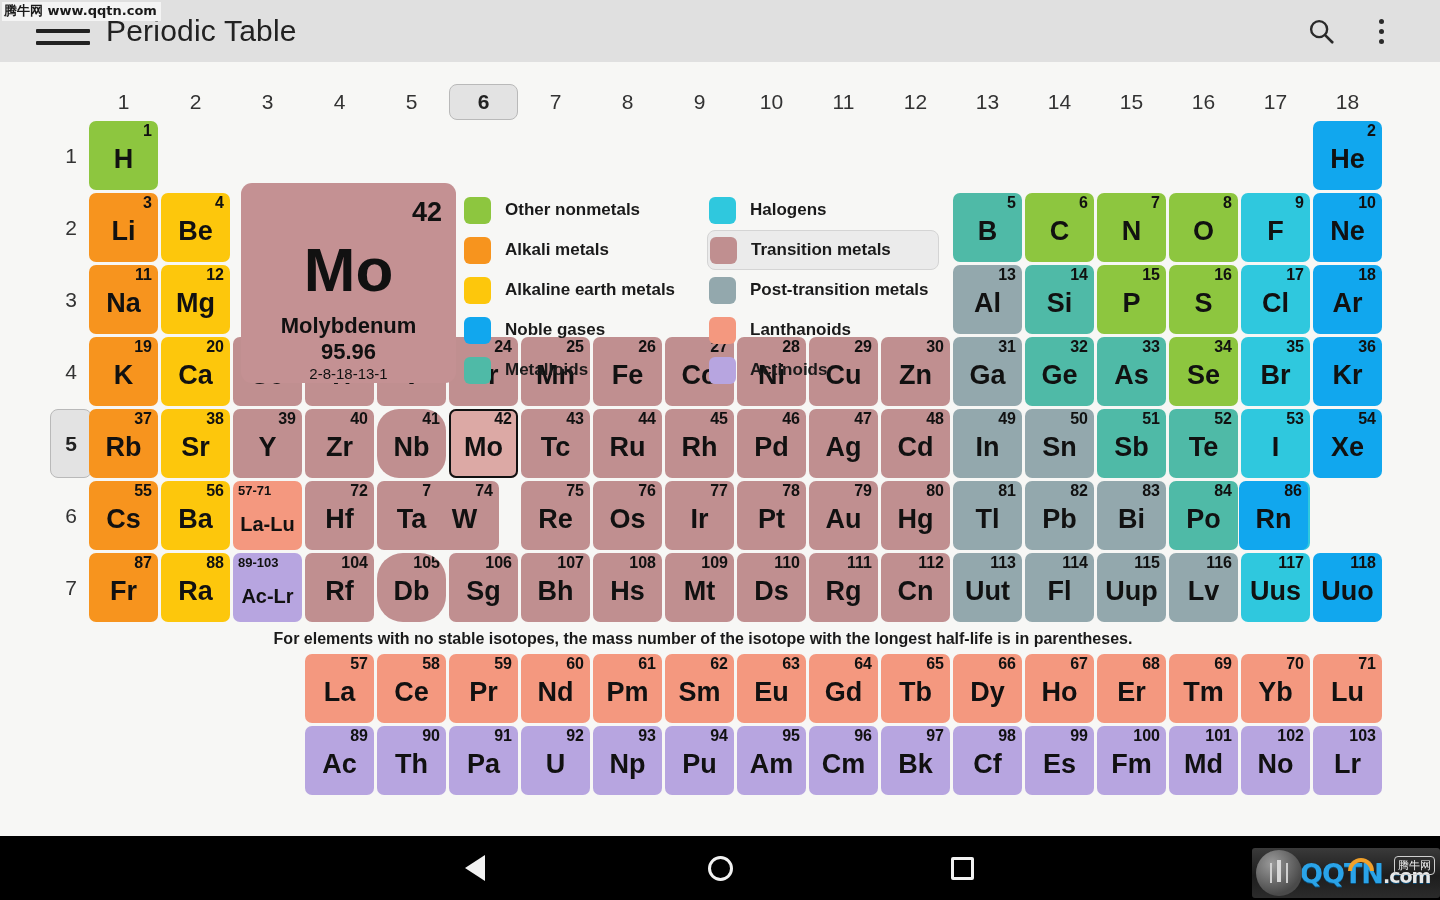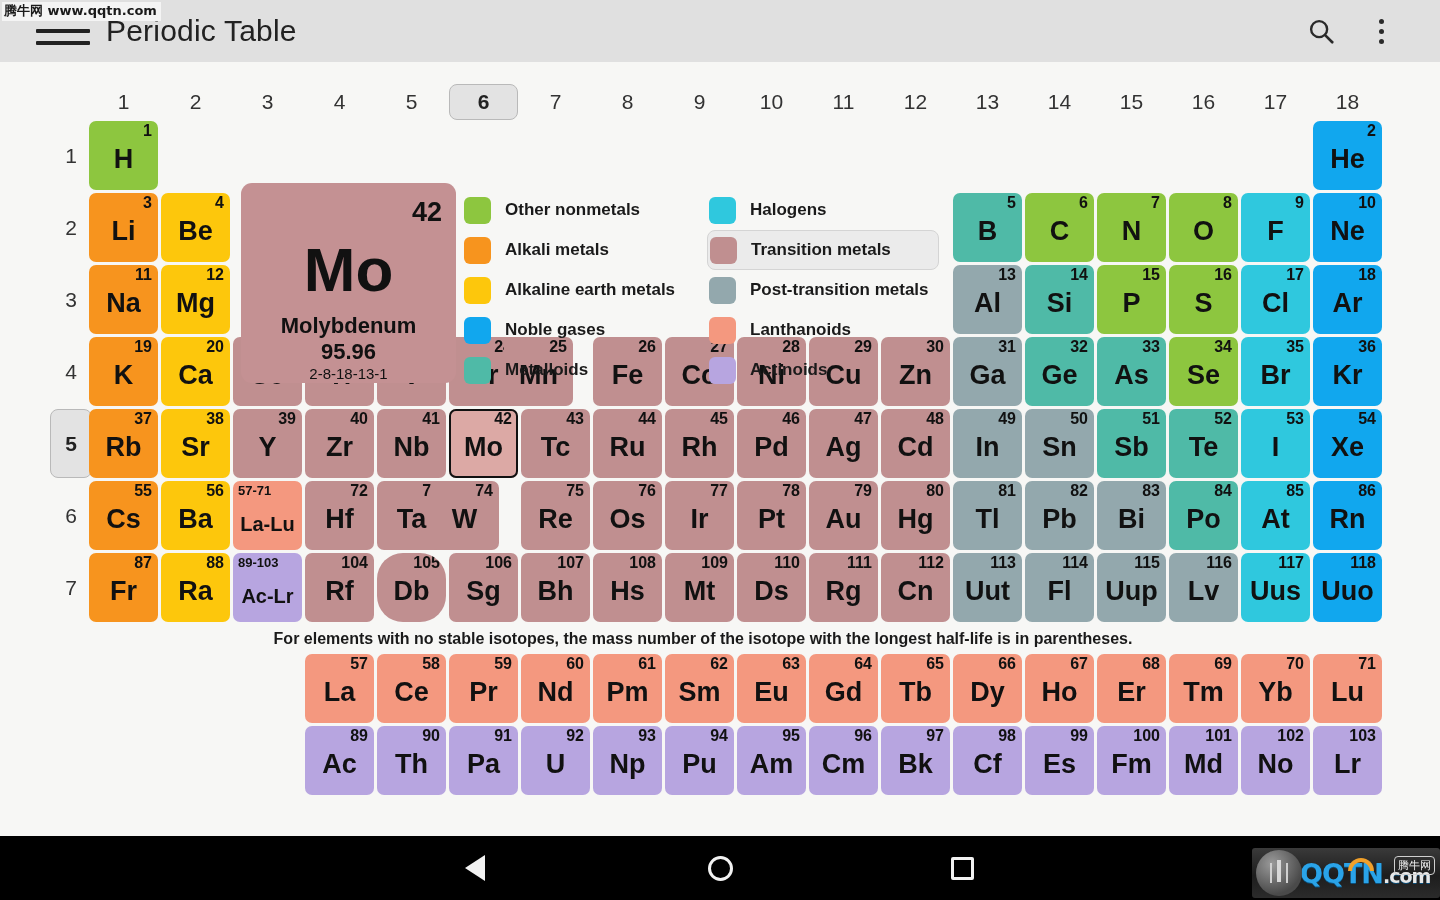--- a/index.html
+++ b/index.html
@@ -354,21 +354,21 @@
         <div class="sym">Ti</div>
       </div>
       <div class="cell c-transition" style="left: 377px; top: 275px;">
         <div class="num">23</div>
         <div class="sym">V</div>
       </div>
       <div class="cell c-transition" style="left: 449px; top: 275px;">
         <div class="num">24</div>
         <div class="sym">Cr</div>
       </div>
-      <div class="cell c-transition" style="left: 504px; top: 275px;">
+      <div class="cell c-transition" style="left: 521px; top: 275px;">
         <div class="num">25</div>
         <div class="sym">Mn</div>
       </div>
       <div class="cell c-transition" style="left: 593px; top: 275px;">
         <div class="num">26</div>
         <div class="sym">Fe</div>
       </div>
       <div class="cell c-transition" style="left: 665px; top: 275px;">
         <div class="num">27</div>
         <div class="sym">Co</div>
@@ -418,21 +418,21 @@
         <div class="sym">Sr</div>
       </div>
       <div class="cell c-transition" style="left: 233px; top: 347px;">
         <div class="num">39</div>
         <div class="sym">Y</div>
       </div>
       <div class="cell c-transition" style="left: 305px; top: 347px;">
         <div class="num">40</div>
         <div class="sym">Zr</div>
       </div>
-      <div class="cell c-transition" style="left: 377px; top: 347px;">
+      <div class="cell c-transition" style="left: 377px; top: 347px; border-radius: 22px;">
         <div class="num">41</div>
         <div class="sym">Nb</div>
       </div>
       <div class="cell c-transition-sel selected" style="left: 449px; top: 347px;">
         <div class="num">42</div>
         <div class="sym">Mo</div>
       </div>
       <div class="cell c-transition" style="left: 521px; top: 347px;">
         <div class="num">43</div>
         <div class="sym">Tc</div>
@@ -542,21 +542,21 @@
         <div class="sym">Bi</div>
       </div>
       <div class="cell c-metalloid" style="left: 1169px; top: 419px;">
         <div class="num">84</div>
         <div class="sym">Po</div>
       </div>
       <div class="cell c-halogen" style="left: 1241px; top: 419px;">
         <div class="num">85</div>
         <div class="sym">At</div>
       </div>
-      <div class="cell c-noble" style="left: 1313px; top: 419px;">
+      <div class="cell c-noble" style="left: 1239px; top: 419px;">
         <div class="num">86</div>
         <div class="sym">Rn</div>
       </div>
       <div class="cell c-alkali" style="left: 89px; top: 491px;">
         <div class="num">87</div>
         <div class="sym">Fr</div>
       </div>
       <div class="cell c-alkaline" style="left: 161px; top: 491px;">
         <div class="num">88</div>
         <div class="sym">Ra</div>

